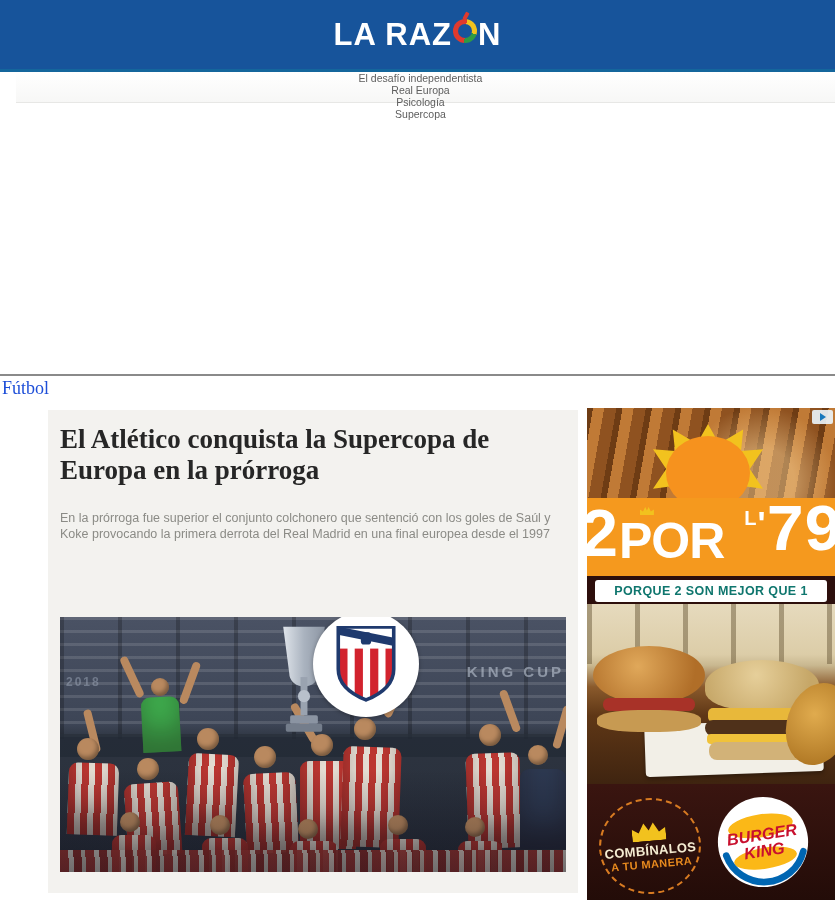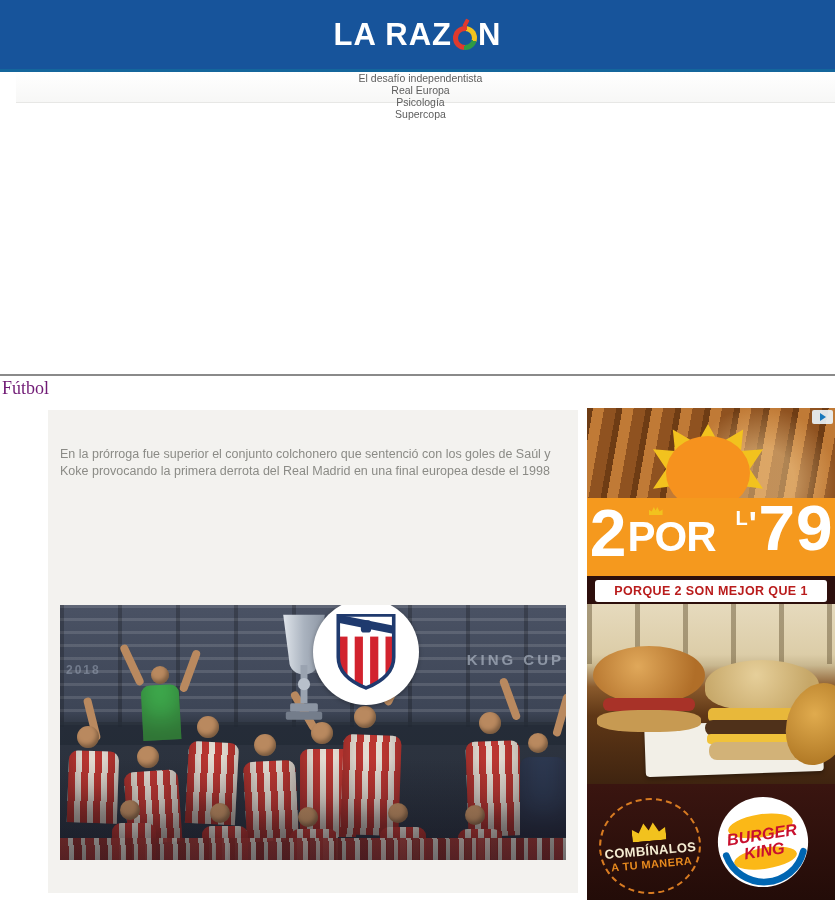--- a/index.html
+++ b/index.html
@@ -6,54 +6,54 @@
   body{
     width:835px;height:900px;overflow:hidden;background:#ffffff;
     font-family:"Liberation Sans",sans-serif;position:relative;
   }
   
   .header{
     position:absolute;left:0;top:0;width:835px;height:69px;
     background:#17549b;border-bottom:3px solid #14669c;
     display:flex;align-items:center;justify-content:center;
   }
-  .logo{display:flex;align-items:flex-end;cursor:pointer;color:#fff;
+  .logo{display:flex;align-items:flex-start;cursor:pointer;color:#fff;
     font-weight:bold;font-size:31px;letter-spacing:1px;line-height:1;}
   .logo-o{position:relative;width:24px;height:24px;margin:0 1px;border-radius:50%;
     background:conic-gradient(from -90deg,#e03a2d 0 28%,#f2c21e 28% 55%,#2f9a44 55% 76%,#e03a2d 76% 100%);}
   .logo-o::after{content:"";position:absolute;left:5px;top:5px;width:14px;height:14px;
     border-radius:50%;background:#17549b;}
   .logo-o::before{content:"";position:absolute;left:11px;top:-7px;width:4px;height:8px;
     background:#e03a2d;transform:rotate(28deg);border-radius:1px;}
   
   .subnav{
     position:absolute;left:16px;top:72px;width:835px;height:31px;
     background:linear-gradient(#ffffff,#f7f7f6);border-bottom:1px solid #e7e7e5;
     display:flex;align-items:center;padding-left:6px;box-sizing:border-box;flex-direction:column;
   }
   .subnav a{font-size:10.5px;color:#5d5d5d;text-decoration:none;margin-right:32px;cursor:pointer;}
   
   .section-rule{position:absolute;left:0;top:374px;width:835px;height:0;border-top:2px solid #8a8a8a;}
   .section-title{position:absolute;left:2px;top:378px;font-family:"Liberation Serif",serif;
-    font-size:18px;color:#701a75;cursor:pointer;}
+    font-size:18px;color:#1d4ed8;cursor:pointer;}
   
   .card{
     position:absolute;left:48px;top:410px;width:530px;height:483px;
     background:#f3f2ef;box-sizing:border-box;padding:12px;
   }
   .headline{
     font-family:"Liberation Serif",serif;font-weight:bold;font-size:27px;
     line-height:1.14;color:#262626;margin:2px 0 0 0;max-width:480px;cursor:pointer;
   }
   .subtitle{
     font-size:12.5px;color:#8b8b86;line-height:1.35;margin-top:24px;max-width:492px;
   }
   
   .photo{
-    position:absolute;left:12px;top:195px;width:506px;height:255px;overflow:hidden;cursor:pointer;
+    position:absolute;left:12px;top:207px;width:506px;height:255px;overflow:hidden;cursor:pointer;
     background:linear-gradient(#4a5264 0%,#3d4556 42%,#2d3440 48%,#272d39 100%);
     text-decoration:underline;
   }
   .photo .stands{position:absolute;left:0;top:0;width:100%;height:48%;
     background:
       repeating-linear-gradient(90deg,rgba(0,0,0,.22) 0 4px,transparent 4px 58px),
       repeating-linear-gradient(180deg,rgba(255,255,255,.12) 0 3px,transparent 3px 13px);}
   .photo .bannerband{position:absolute;left:0;top:46%;width:100%;height:9%;background:#232a36;opacity:.8;}
   .ov-left{position:absolute;left:6px;top:58px;color:#97a1b2;font-weight:bold;font-size:12px;
     letter-spacing:2px;opacity:.55;}
@@ -92,29 +92,29 @@
   .adchoices::after{content:"";width:0;height:0;border-left:6px solid #1878bc;
     border-top:4px solid transparent;border-bottom:4px solid transparent;}
   .sun{position:absolute;left:66px;top:16px;width:110px;height:90px;}
   .sun .rays{position:absolute;left:0;top:0;width:110px;height:90px;background:#f2c21e;
     clip-path:polygon(50% 0,60% 22%,82% 6%,80% 30%,100% 28%,88% 50%,100% 72%,76% 68%,50% 100%,24% 68%,0 72%,12% 50%,0 28%,20% 30%,18% 6%,40% 22%);}
   .sun .disc{position:absolute;left:13px;top:12px;width:84px;height:74px;border-radius:50%;background:#f6921e;}
   .ad-banner{position:absolute;left:0;top:90px;width:100%;height:78px;background:#f5991e;
     display:flex;align-items:flex-start;justify-content:center;color:#fff;}
   .price{display:flex;align-items:flex-start;line-height:1;font-weight:bold;margin-top:2px;}
   .price .qty{font-size:66px;letter-spacing:-2px;}
-  .price .por{font-size:42px;margin:16px 12px 0 3px;position:relative;letter-spacing:-1px;}
+  .price .por{font-size:50px;margin:16px 12px 0 3px;position:relative;letter-spacing:-1px;}
   .price .por .mini-crown{position:absolute;left:21px;top:-9px;width:14px;height:8px;background:#f2c21e;
     clip-path:polygon(0 100%,0 30%,22% 55%,38% 0,50% 45%,62% 0,78% 55%,100% 30%,100% 100%);}
   .price .cur{font-size:20px;margin:8px 1px 0 8px;}
   .price .tick{font-size:34px;margin-top:6px;}
   .price .val{font-size:66px;letter-spacing:-2px;font-family:Liberation Mono, monospace;}
   .ad-whitebar{position:absolute;left:8px;top:172px;width:232px;height:22px;background:#ffffff;
     border-radius:3px;display:flex;align-items:center;justify-content:center;
-    color:#b91c1c;font-weight:bold;font-size:12.5px;letter-spacing:.4px;}
+    color:#0f766e;font-weight:bold;font-size:12.5px;letter-spacing:.4px;}
   .ad-food{position:absolute;left:0;top:196px;width:100%;height:180px;
     background:linear-gradient(#e6dabd 0%,#dcCDa8 28%,#c9b890 34%,#8a5a2c 46%,#5f3716 62%,#3f2410 100%);}
   .ad-food .mullions{position:absolute;left:0;top:0;width:100%;height:60px;opacity:.5;
     background:repeating-linear-gradient(90deg,#6b5a3a 0 5px,transparent 5px 48px);}
   .paper{position:absolute;left:58px;top:118px;width:178px;height:52px;background:#f2efe7;
     border-radius:4px;transform:rotate(-2deg);box-shadow:0 2px 4px rgba(0,0,0,.35);}
   .croissant{position:absolute;left:6px;top:42px;width:112px;height:96px;}
   .croissant .top{position:absolute;left:0;top:0;width:112px;height:58px;border-radius:50%;
     background:radial-gradient(circle at 40% 35%,#e0a85a,#b06e28 75%);}
   .croissant .fill{position:absolute;left:10px;top:52px;width:92px;height:13px;border-radius:6px;background:#a83228;}
@@ -155,21 +155,22 @@
   <a>El desafío independentista</a>
   <a>Real Europa</a>
   <a>Psicología</a>
   <a>Supercopa</a>
 </div>
 
 <div class="section-rule"></div>
 <div class="section-title">Fútbol</div>
 
 <div class="card">
-  <p class="subtitle">En la prórroga fue superior el conjunto colchonero que sentenció con los goles de Saúl y Koke provocando la primera derrota del Real Madrid en una final europea desde el 1998</p>
+  <h1 class="headline">El Atlético conquista la Supercopa de Europa en la prórroga</h1>
+  <p class="subtitle">En la prórroga fue superior el conjunto colchonero que sentenció con los goles de Saúl y Koke provocando la primera derrota del Real Madrid en una final europea desde el 1997</p>
 
   <div class="photo">
     <div class="stands"></div>
     <div class="bannerband"></div>
     <span class="ov-left">2018</span>
     <span class="ov-right">KING CUP</span>
 
     <i class="pa" style="left:68px;top:38px;transform:rotate(-25deg);"></i>
     <i class="pa" style="left:126px;top:44px;transform:rotate(20deg);"></i>
     <i class="pa" style="left:240px;top:84px;transform:rotate(-30deg);"></i>

